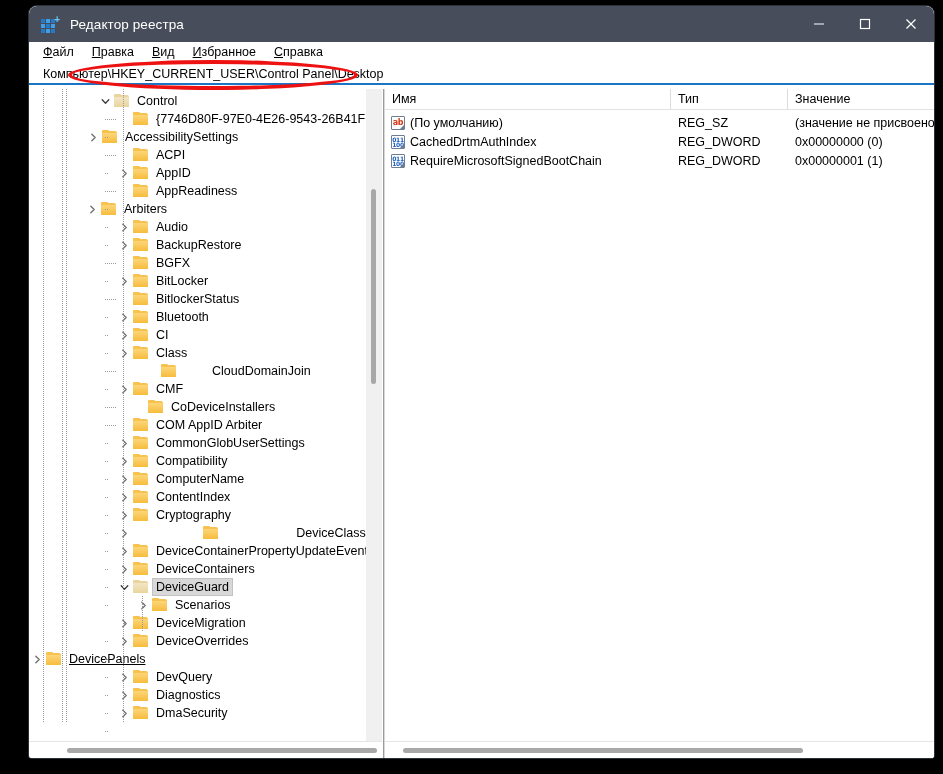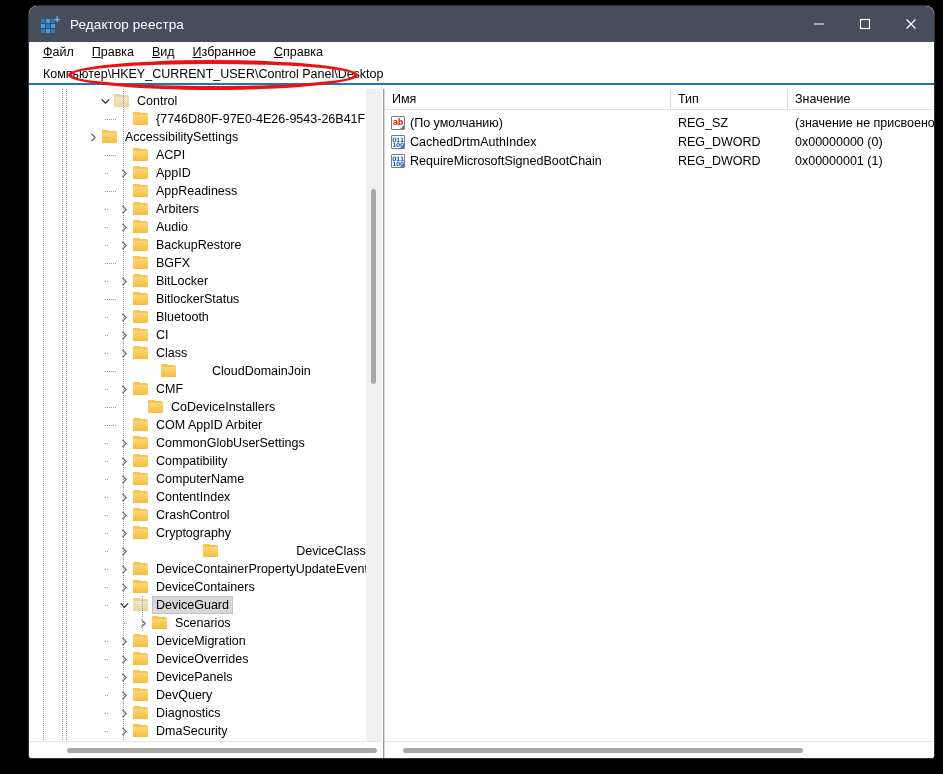--- a/index.html
+++ b/index.html
@@ -453,21 +453,21 @@
             </div>
             <div class="tnode" style="padding-left: 87px;">
               <div class="chev"></div>
               <div class="folder">
                 <div class="f-back"></div>
                 <div class="f-tab"></div>
                 <div class="f-front"></div>
               </div>
               <span class="tlabel">AppReadiness</span>
             </div>
-            <div class="tnode" style="padding-left: 87px; align-items: center;">
+            <div class="tnode" style="padding-left: 55px; align-items: center;">
               <div class="chev">
                 <svg width="9" height="9" viewBox="0 0 9 9">
                   <path d="M2.8 1.2 L6.2 4.5 L2.8 7.8" fill="none" stroke="#6d6d6d" stroke-width="1.3" stroke-linecap="round" stroke-linejoin="round"></path>
                 </svg>
               </div>
               <div class="folder">
                 <div class="f-back"></div>
                 <div class="f-tab"></div>
                 <div class="f-front"></div>
               </div>
@@ -665,33 +665,20 @@
               <div class="chev">
                 <svg width="9" height="9" viewBox="0 0 9 9">
                   <path d="M2.8 1.2 L6.2 4.5 L2.8 7.8" fill="none" stroke="#6d6d6d" stroke-width="1.3" stroke-linecap="round" stroke-linejoin="round"></path>
                 </svg>
               </div>
               <div class="folder">
                 <div class="f-back"></div>
                 <div class="f-tab"></div>
                 <div class="f-front"></div>
               </div>
-              <span class="tlabel">CrashControl</span>
-            </div>
-            <div class="tnode" style="padding-left: 87px;">
-              <div class="chev">
-                <svg width="9" height="9" viewBox="0 0 9 9">
-                  <path d="M2.8 1.2 L6.2 4.5 L2.8 7.8" fill="none" stroke="#6d6d6d" stroke-width="1.3" stroke-linecap="round" stroke-linejoin="round"></path>
-                </svg>
-              </div>
-              <div class="folder">
-                <div class="f-back"></div>
-                <div class="f-tab"></div>
-                <div class="f-front"></div>
-              </div>
               <span class="tlabel">Cryptography</span>
             </div>
             <div class="tnode" style="padding-left: 87px; justify-content: space-between;">
               <div class="chev">
                 <svg width="9" height="9" viewBox="0 0 9 9">
                   <path d="M2.8 1.2 L6.2 4.5 L2.8 7.8" fill="none" stroke="#6d6d6d" stroke-width="1.3" stroke-linecap="round" stroke-linejoin="round"></path>
                 </svg>
               </div>
               <div class="folder">
                 <div class="f-back"></div>
@@ -771,21 +758,21 @@
                   <path d="M2.8 1.2 L6.2 4.5 L2.8 7.8" fill="none" stroke="#6d6d6d" stroke-width="1.3" stroke-linecap="round" stroke-linejoin="round"></path>
                 </svg>
               </div>
               <div class="folder">
                 <div class="f-back"></div>
                 <div class="f-tab"></div>
                 <div class="f-front"></div>
               </div>
               <span class="tlabel">DeviceOverrides</span>
             </div>
-            <div class="tnode" style="padding-left: 87px;">
+            <div class="tnode" style=" text-decoration: underline;">
               <div class="chev">
                 <svg width="9" height="9" viewBox="0 0 9 9">
                   <path d="M2.8 1.2 L6.2 4.5 L2.8 7.8" fill="none" stroke="#6d6d6d" stroke-width="1.3" stroke-linecap="round" stroke-linejoin="round"></path>
                 </svg>
               </div>
               <div class="folder">
                 <div class="f-back"></div>
                 <div class="f-tab"></div>
                 <div class="f-front"></div>
               </div>

